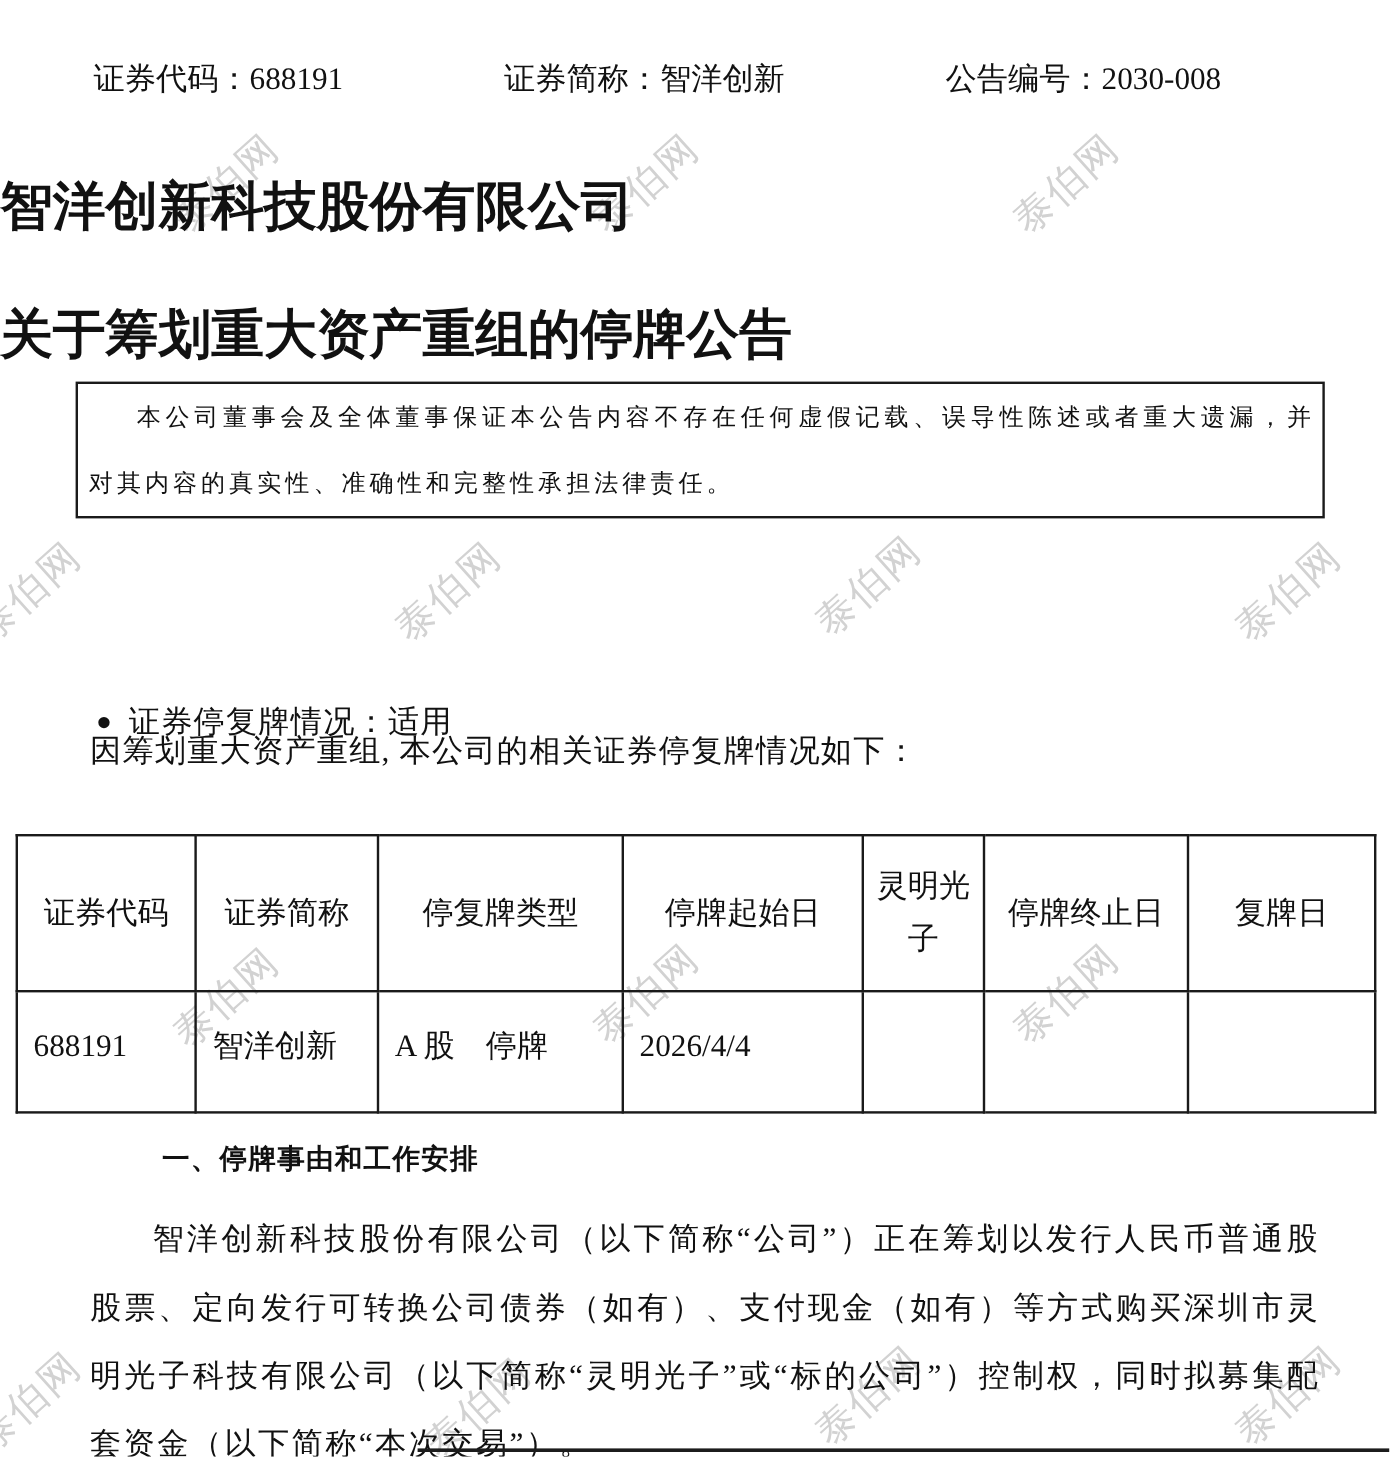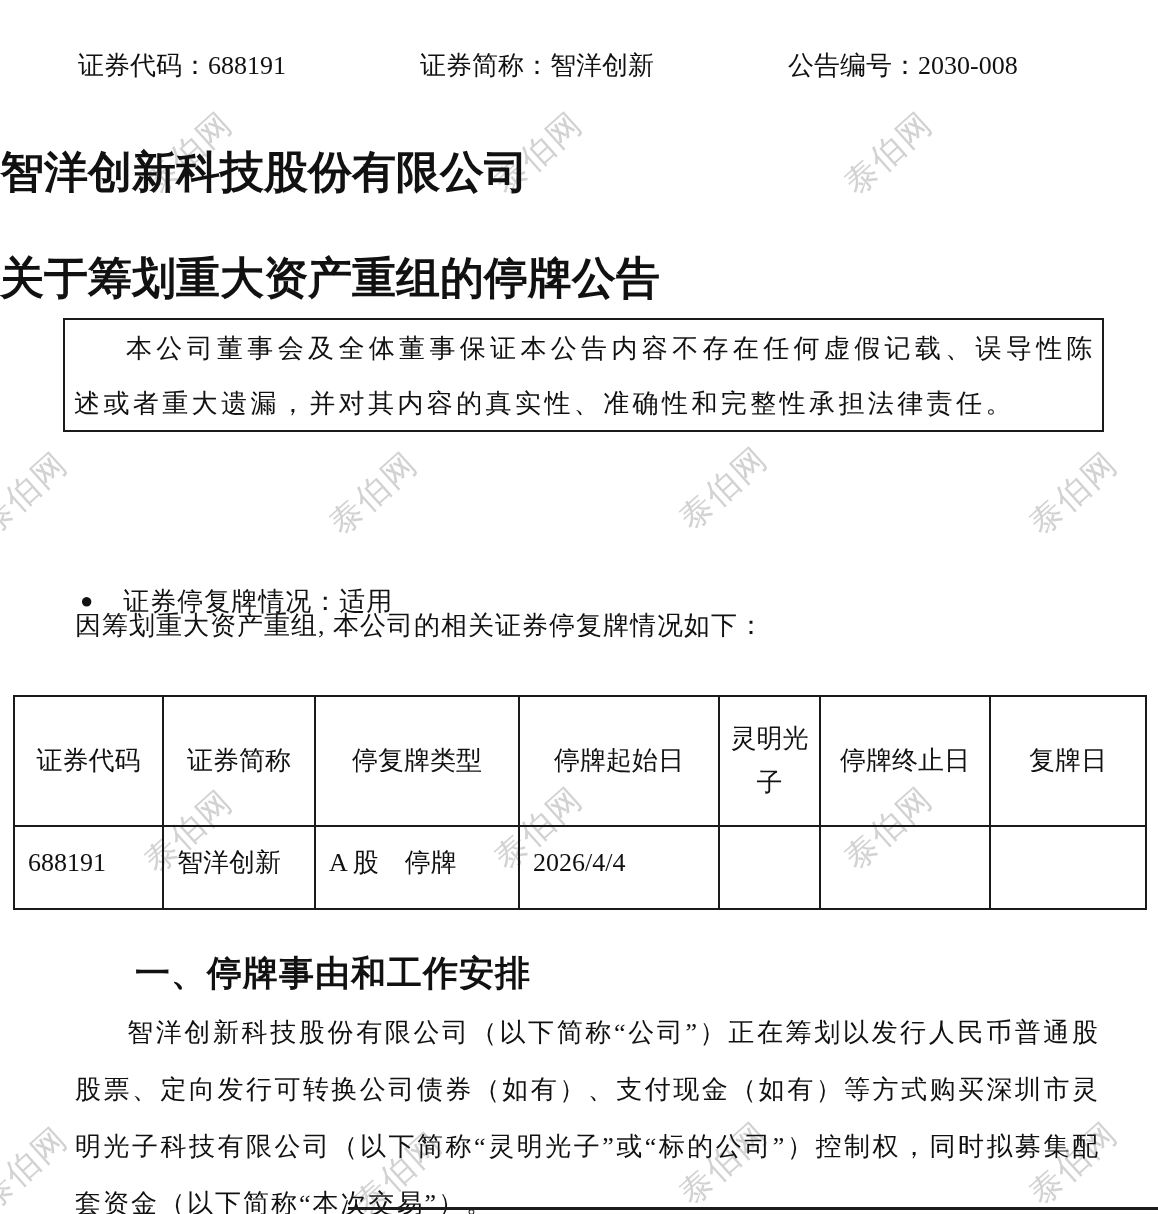--- a/index.html
+++ b/index.html
@@ -40,59 +40,59 @@
   .title2{top:254px;}
   
   .notice-box{
     position:absolute;left:63px;top:318px;
     width:1041px;height:114px;
     border:2px solid #1a1a1a;
     box-sizing:border-box;
     padding:1px 6px 0 9px;
   }
   .notice-box p{
-    margin:0;font-size:26px;line-height:55px;
+    margin:0;font-size:20px;line-height:55px;
     letter-spacing:3.4px;
     text-indent:2em;text-align:justify;
   }
   
   .hint-title{
     position:absolute;left:86px;top:508px;
     font-size:28px;font-weight:bold;white-space:nowrap;
   }
   .bullet-line{position:absolute;left:80px;top:584px;font-size:26px;white-space:nowrap;}
   .bullet-line .dot{font-size:22px;vertical-align:2px;}
-  .bullet-line .txt{margin-left:30px;letter-spacing:1px;}
+  .bullet-line .txt{margin-left:14px;letter-spacing:1px;}
   .table-intro{
     position:absolute;left:75px;top:608px;
     font-size:26px;letter-spacing:1px;white-space:nowrap;
   }
   
   .suspension-table{
     position:absolute;left:13px;top:695px;
     border-collapse:collapse;table-layout:fixed;
     width:1132px;
   }
   .suspension-table th,.suspension-table td{
     border:2px solid #1a1a1a;
     font-size:26px;font-weight:normal;
     box-sizing:border-box;
   }
   .suspension-table th{
     height:130px;text-align:center;vertical-align:middle;
     line-height:44px;padding:0 2px;
   }
   .suspension-table td{
-    height:83px;text-align:left;vertical-align:middle;
+    height:101px;text-align:left;vertical-align:middle;
     padding:0 0 10px 13px;
   }
   
   .section-heading{
     position:absolute;left:135px;top:950px;
-    font-size:35px;font-weight:bold;white-space:nowrap;letter-spacing:1px;
+    font-size:23px;font-weight:bold;white-space:nowrap;letter-spacing:1px;
   }
   .body-para{
     position:absolute;left:75px;top:1004px;
     width:1025px;margin:0;
     font-size:26px;line-height:57px;
     letter-spacing:2px;
     text-indent:2em;text-align:justify;
   }
   .bottom-rule{
     position:absolute;left:348px;top:1207px;

